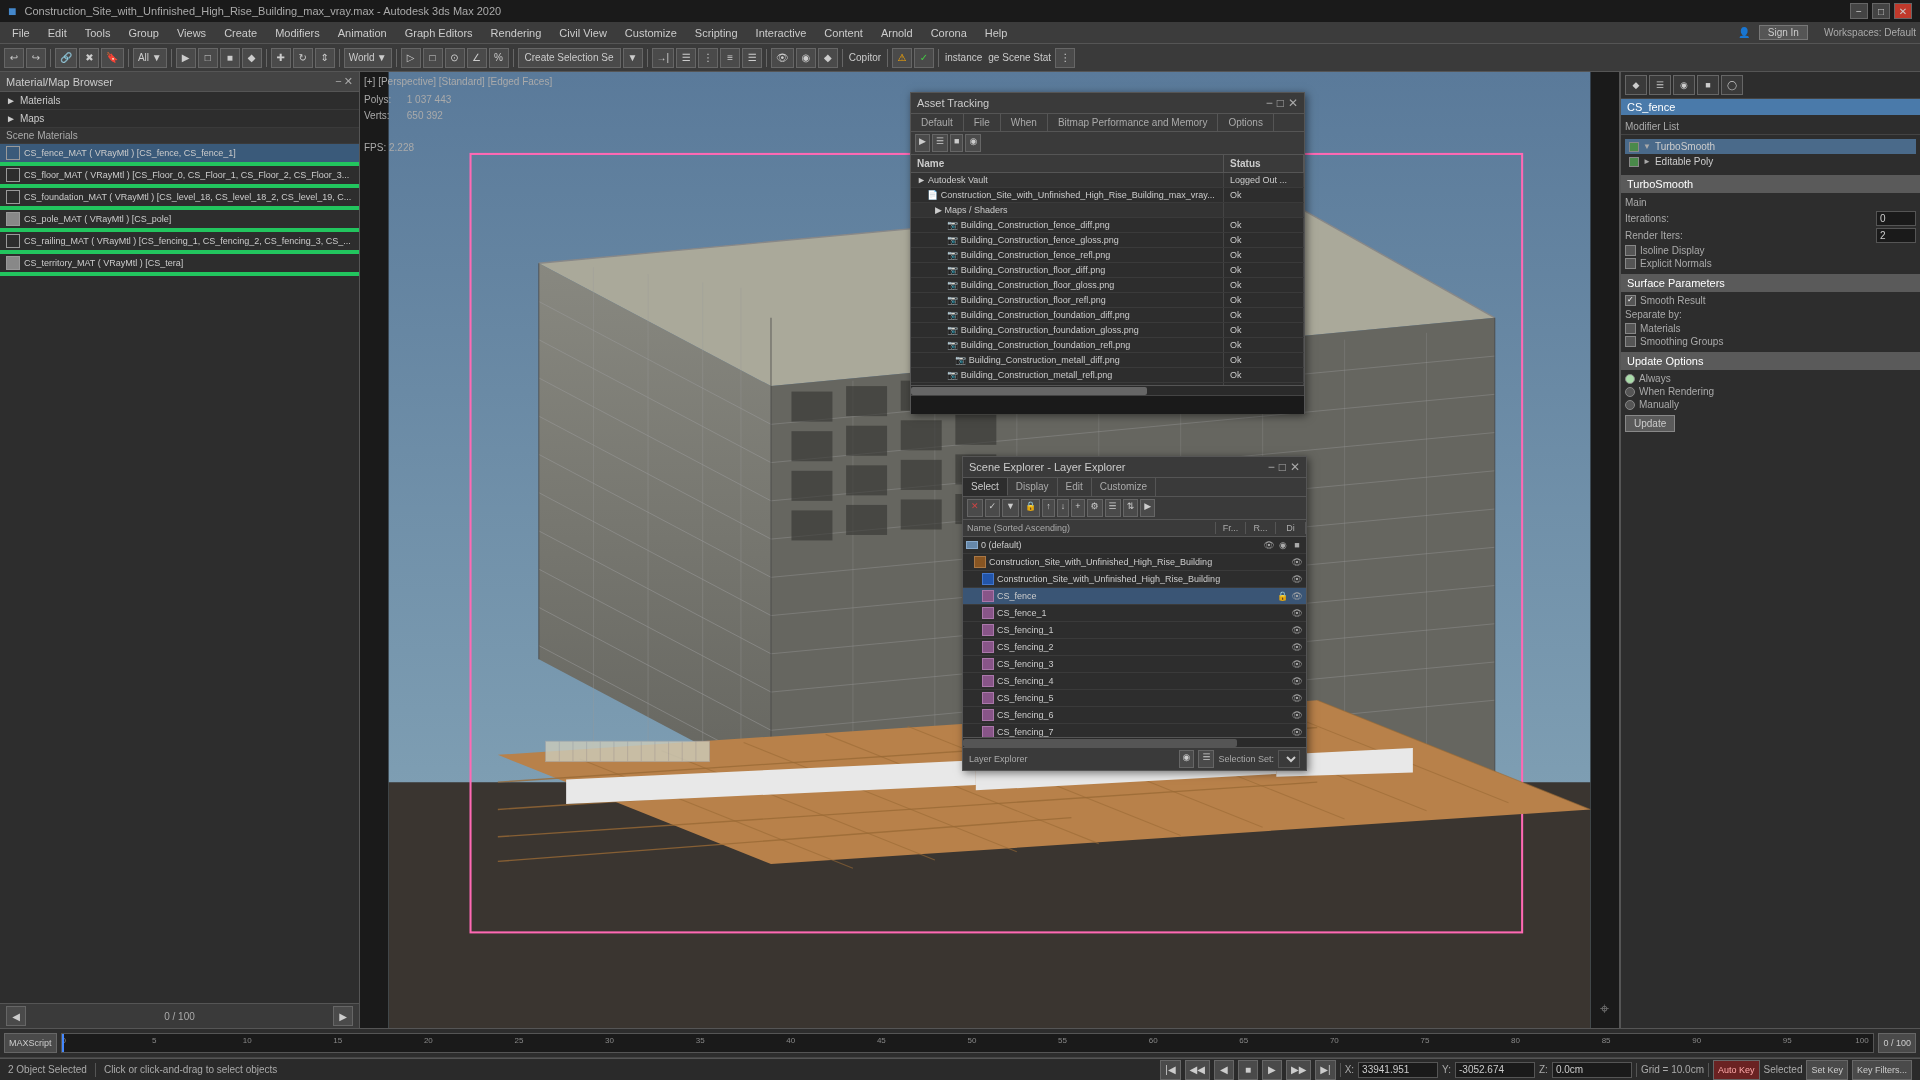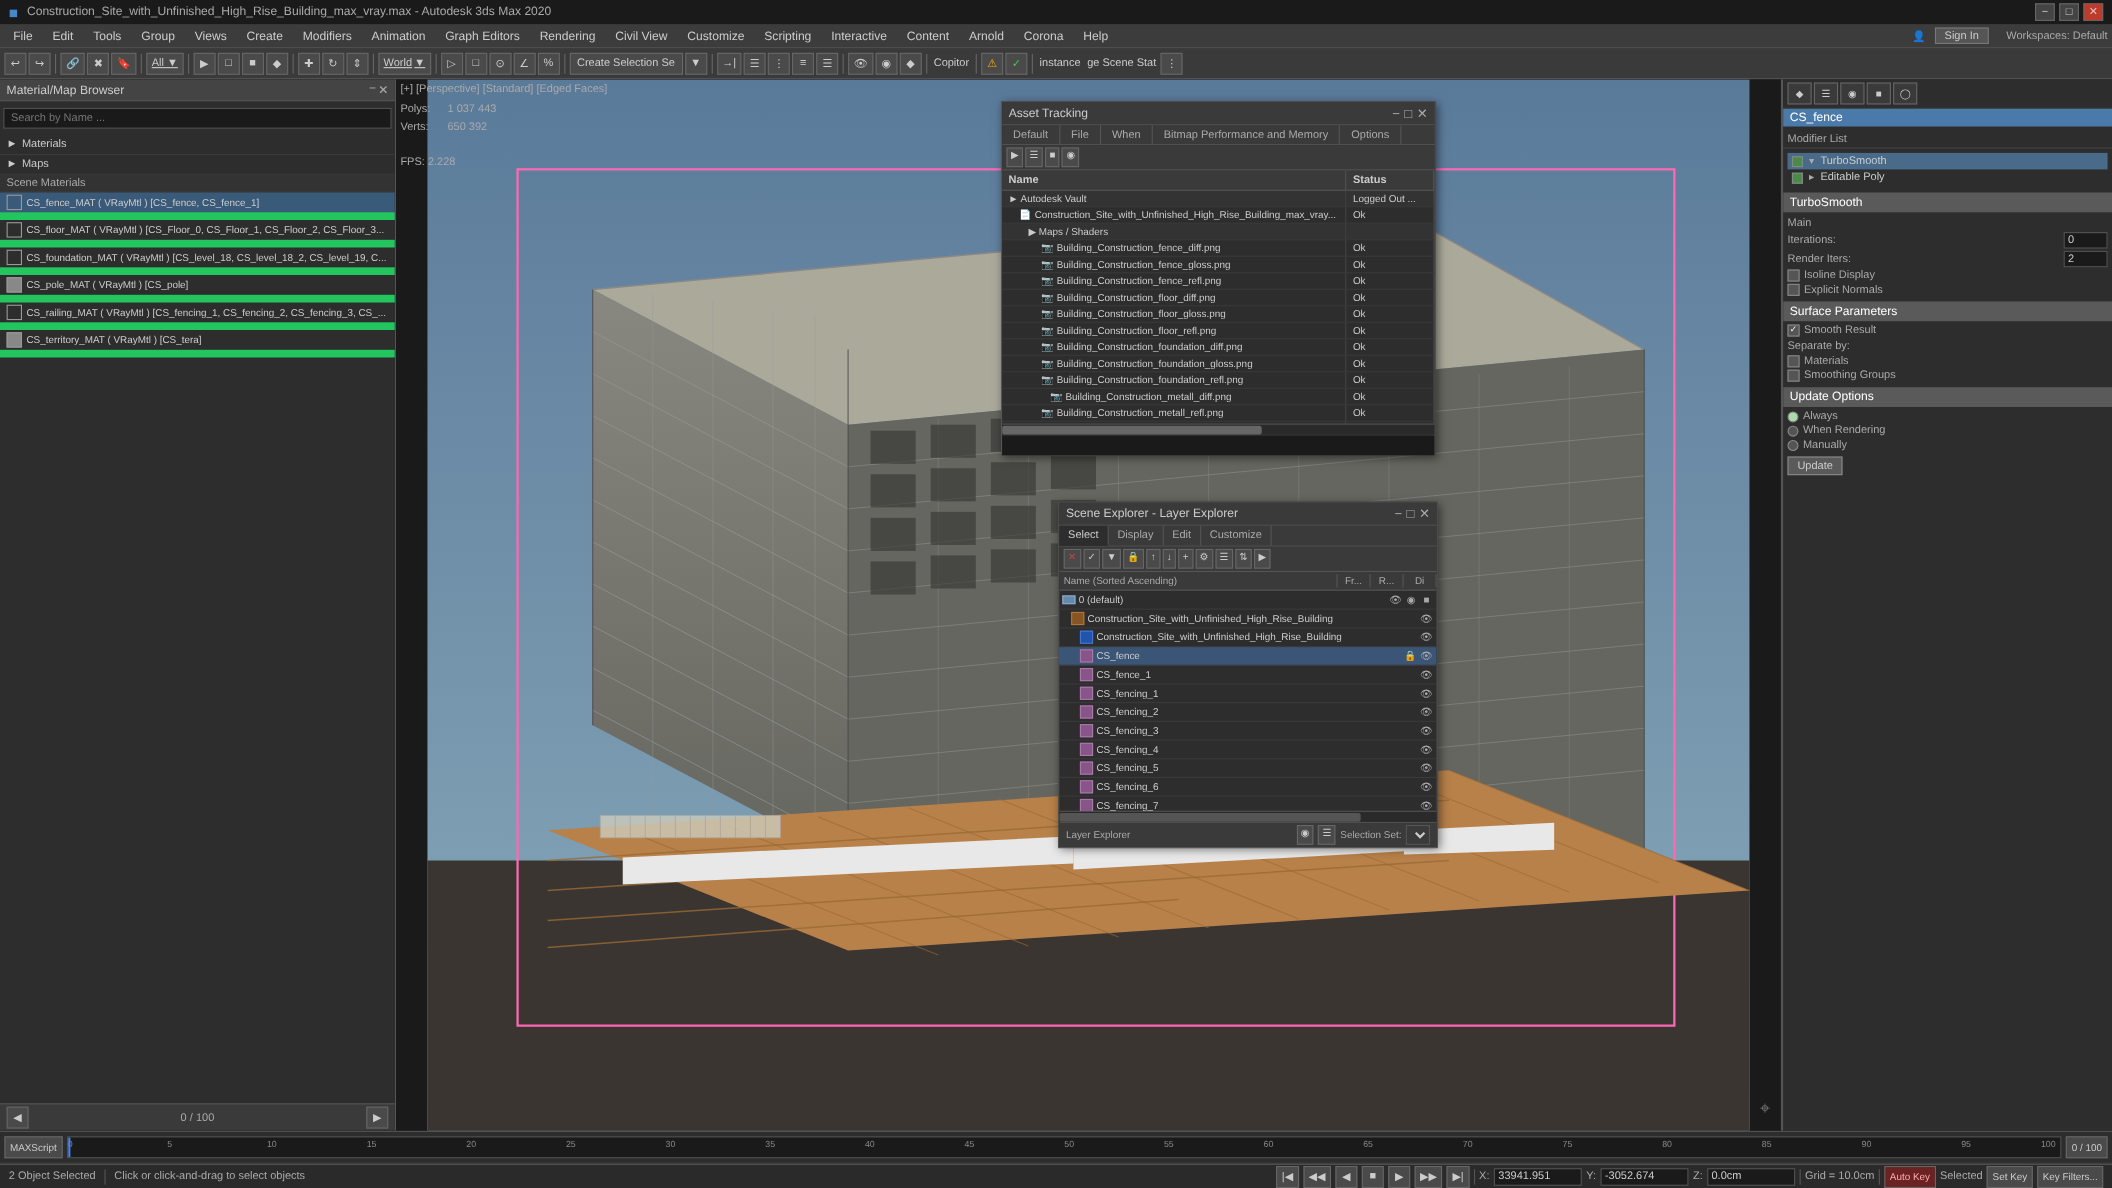--- a/index.html
+++ b/index.html
@@ -8,21 +8,21 @@
     
     .menu-bar { background: #3c3c3c; height: 22px; display: flex; align-items: center; border-bottom: 1px solid #555; padding: 0 4px; gap: 2px; }
     .menu-item { padding: 2px 8px; color: #ccc; cursor: pointer; white-space: nowrap; }
     .menu-bar-right { margin-left: auto; display: flex; align-items: center; gap: 8px; }
     .sign-in-btn { background: #555; border: 1px solid #777; color: #ccc; padding: 1px 8px; font-size: 10px; cursor: pointer; }
 
     
     .toolbar { background: #3a3a3a; height: 28px; display: flex; align-items: center; border-bottom: 1px solid #555; padding: 0 4px; gap: 2px; }
     .toolbar-btn { background: #4a4a4a; border: 1px solid #666; color: #ccc; padding: 1px 4px; font-size: 10px; cursor: pointer; min-width: 20px; height: 20px; display: flex; align-items: center; justify-content: center; }
     .toolbar-separator { width: 1px; background: #666; height: 18px; margin: 0 2px; }
-    .toolbar-dropdown { background: #4a4a4a; border: 1px solid #666; color: #ccc; padding: 1px 4px; font-size: 10px; cursor: pointer; height: 20px; display: flex; align-items: center; gap: 2px; text-decoration: underline; }
+    .toolbar-dropdown { background: #4a4a4a; border: 1px solid #666; color: #ccc; padding: 1px 4px; font-size: 10px; cursor: pointer; height: 20px; display: flex; align-items: center; gap: 2px; }
     .toolbar-create-sel { background: #4a4a4a; border: 1px solid #666; color: #ccc; padding: 1px 6px; font-size: 10px; cursor: pointer; height: 20px; display: flex; align-items: center; }
 
     
     .viewport { flex: 1; background: #1a1a1a; position: relative; overflow: hidden; border-right: 1px solid #555; }
     .viewport-header { position: absolute; top: 4px; left: 4px; color: #aaa; font-size: 10px; z-index: 2; }
     .viewport-stats { position: absolute; top: 20px; left: 4px; color: #aaa; font-size: 10px; z-index: 2; line-height: 16px; }
     .viewport-fps { position: absolute; top: 70px; left: 4px; color: #aaa; font-size: 10px; z-index: 2; }
     .panel-title-bar { background: #4a7aaa; padding: 2px 6px; font-size: 11px; color: #fff; margin-bottom: 4px; }
     .modifier-list-header { color: #aaa; font-size: 10px; padding: 2px 4px; border-bottom: 1px solid #444; margin-bottom: 2px; }
     .modifier-item { display: flex; align-items: center; padding: 2px 4px; gap: 4px; }
@@ -43,21 +43,21 @@
     .cb.checked::after { content: '✓'; font-size: 8px; color: #fff; position: absolute; top: -1px; left: 1px; }
     .radio-row { display: flex; align-items: center; padding: 1px 4px; gap: 4px; }
     .radio { width: 10px; height: 10px; border-radius: 50%; border: 1px solid #888; background: #555; display: inline-block; cursor: pointer; }
     .radio.checked { background: #aaddaa; }
     .update-btn { background: #5a5a5a; border: 1px solid #888; color: #ccc; padding: 2px 8px; font-size: 10px; cursor: pointer; margin: 4px; }
     .mat-panel { background: #2d2d2d; flex: 1; display: flex; flex-direction: column; overflow: hidden; }
     .mat-panel-header { background: #444; padding: 3px 6px; font-size: 11px; color: #ccc; display: flex; align-items: center; justify-content: space-between; border-bottom: 1px solid #555; }
     .mat-search { background: #1a1a1a; border: 1px solid #555; color: #ccc; width: 100%; padding: 3px 6px; font-size: 10px; margin: 3px 0; }
     .mat-section { color: #ccc; font-size: 10px; padding: 3px 6px; cursor: pointer; display: flex; align-items: center; gap: 4px; border-bottom: 1px solid #3a3a3a; }
     .mat-list { flex: 1; overflow-y: auto; }
-    .mat-item { display: flex; align-items: center; padding: 2px 6px; gap: 4px; border-bottom: 7px solid #22c55e; }
+    .mat-item { display: flex; align-items: center; padding: 2px 6px; gap: 4px; border-bottom: 4px solid #22c55e; }
     .mat-item.selected { background: #3a5a7a; }
     .mat-name { color: #ccc; font-size: 9px; white-space: nowrap; overflow: hidden; text-overflow: ellipsis; }
 
     
     .floating-panel { position: absolute; background: #2d2d2d; border: 1px solid #555; box-shadow: 2px 2px 8px rgba(0,0,0,0.5); }
     .float-header { background: #3a3a3a; padding: 3px 6px; font-size: 11px; color: #ccc; display: flex; align-items: center; justify-content: space-between; cursor: move; border-bottom: 1px solid #555; }
     .float-close { cursor: pointer; color: #aaa; font-size: 12px; }
     .float-minimize { cursor: pointer; color: #aaa; font-size: 12px; }
     .float-toolbar { background: #3a3a3a; padding: 2px 4px; display: flex; align-items: center; gap: 2px; border-bottom: 1px solid #555; }
     .float-btn { background: #4a4a4a; border: 1px solid #666; color: #ccc; padding: 1px 3px; font-size: 9px; cursor: pointer; height: 18px; }
@@ -219,23 +219,20 @@
 
   <div style="display:flex;flex-direction:column;width:360px;background:#2d2d2d;border-right:1px solid #555;">
 
     <div class="mat-panel">
       <div class="mat-panel-header">
         <span>Material/Map Browser</span>
         <div style="display:flex;gap:2px;">
           <span style="cursor:pointer;color:#aaa;">−</span>
           <span style="cursor:pointer;color:#aaa;">✕</span>
         </div>
-      </div>
-      <div style="padding:3px;">
-        <input class="mat-search" type="text" placeholder="Search by Name ..." style="">
       </div>
       <div class="mat-list">
         <div class="mat-section">
           <span>►</span>
           <span>Materials</span>
         </div>
         <div class="mat-section">
           <span>►</span>
           <span>Maps</span>
         </div>

